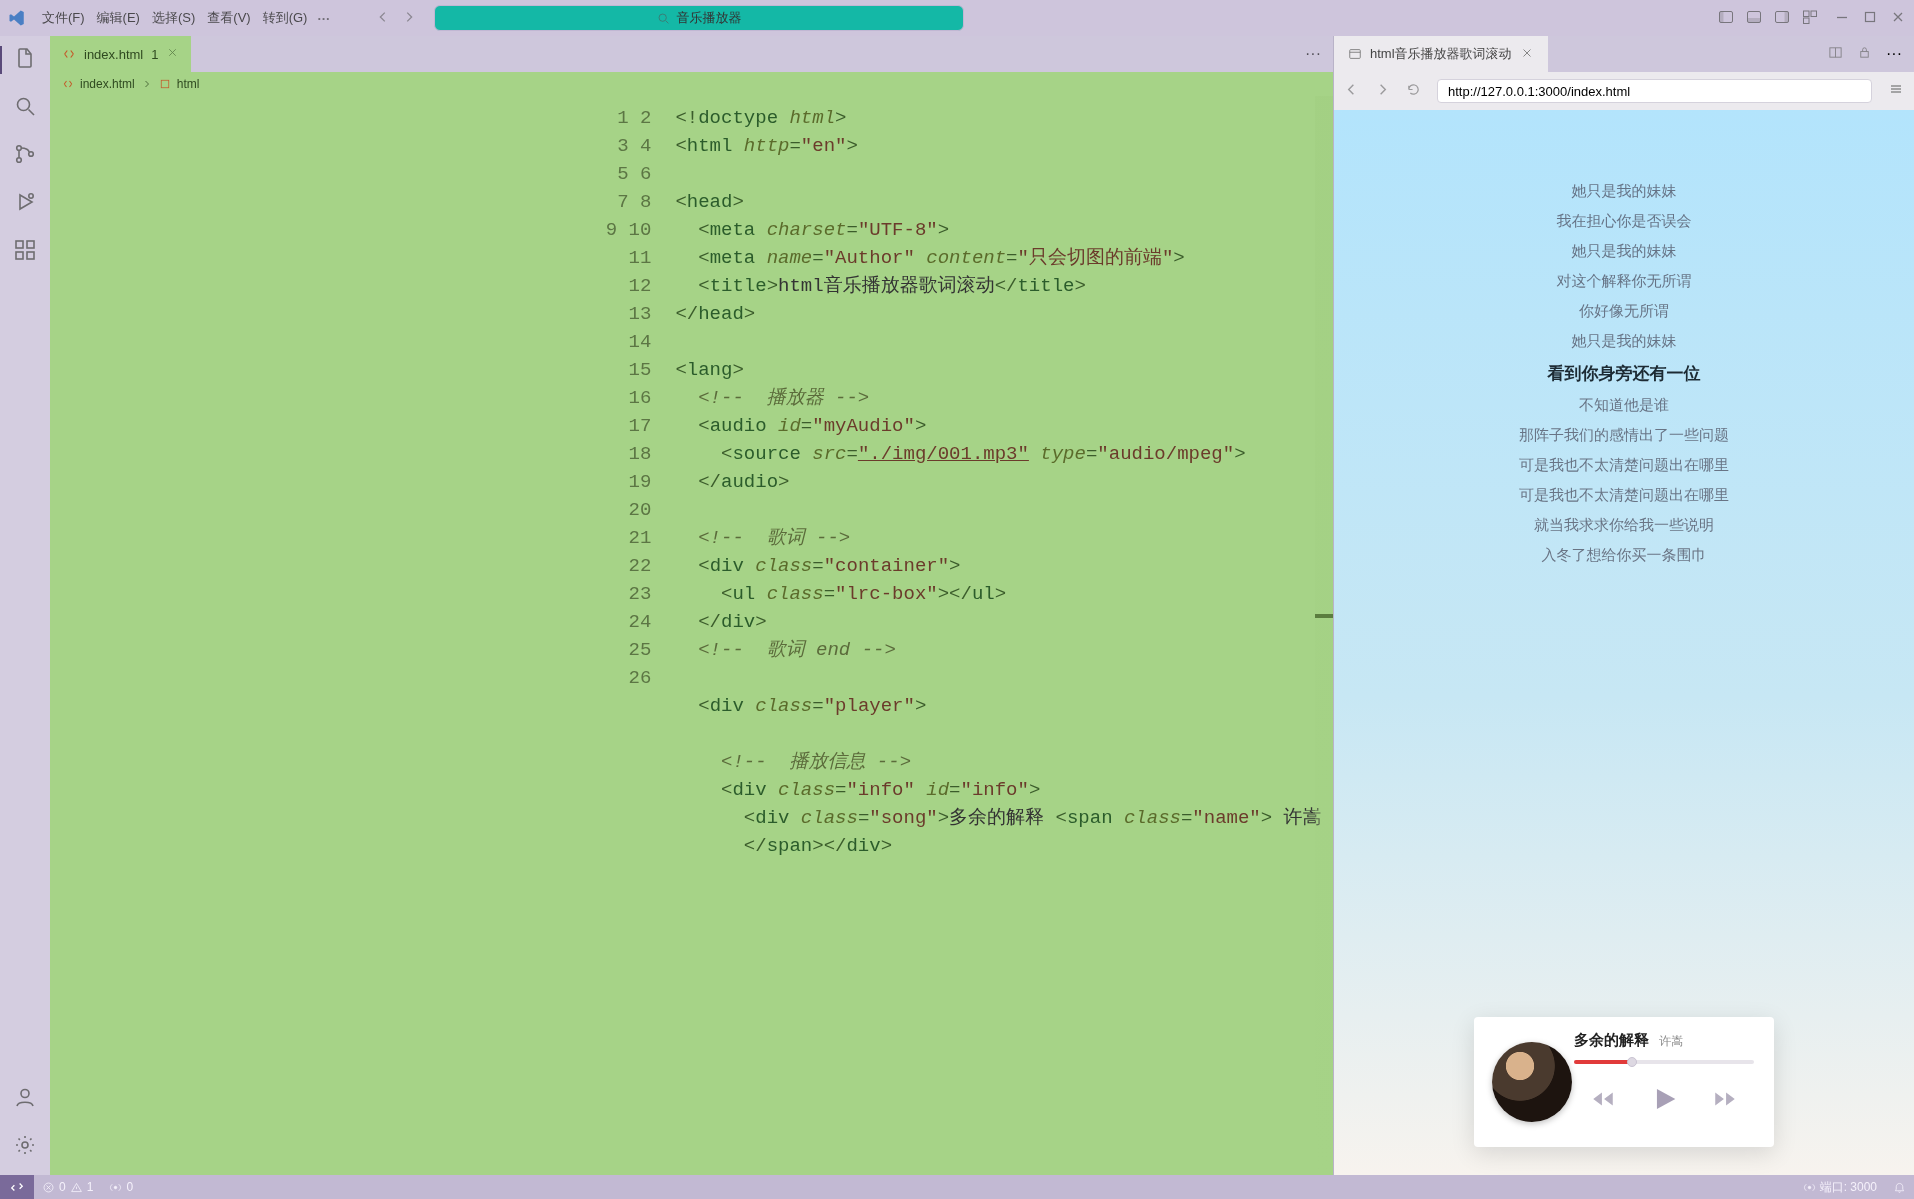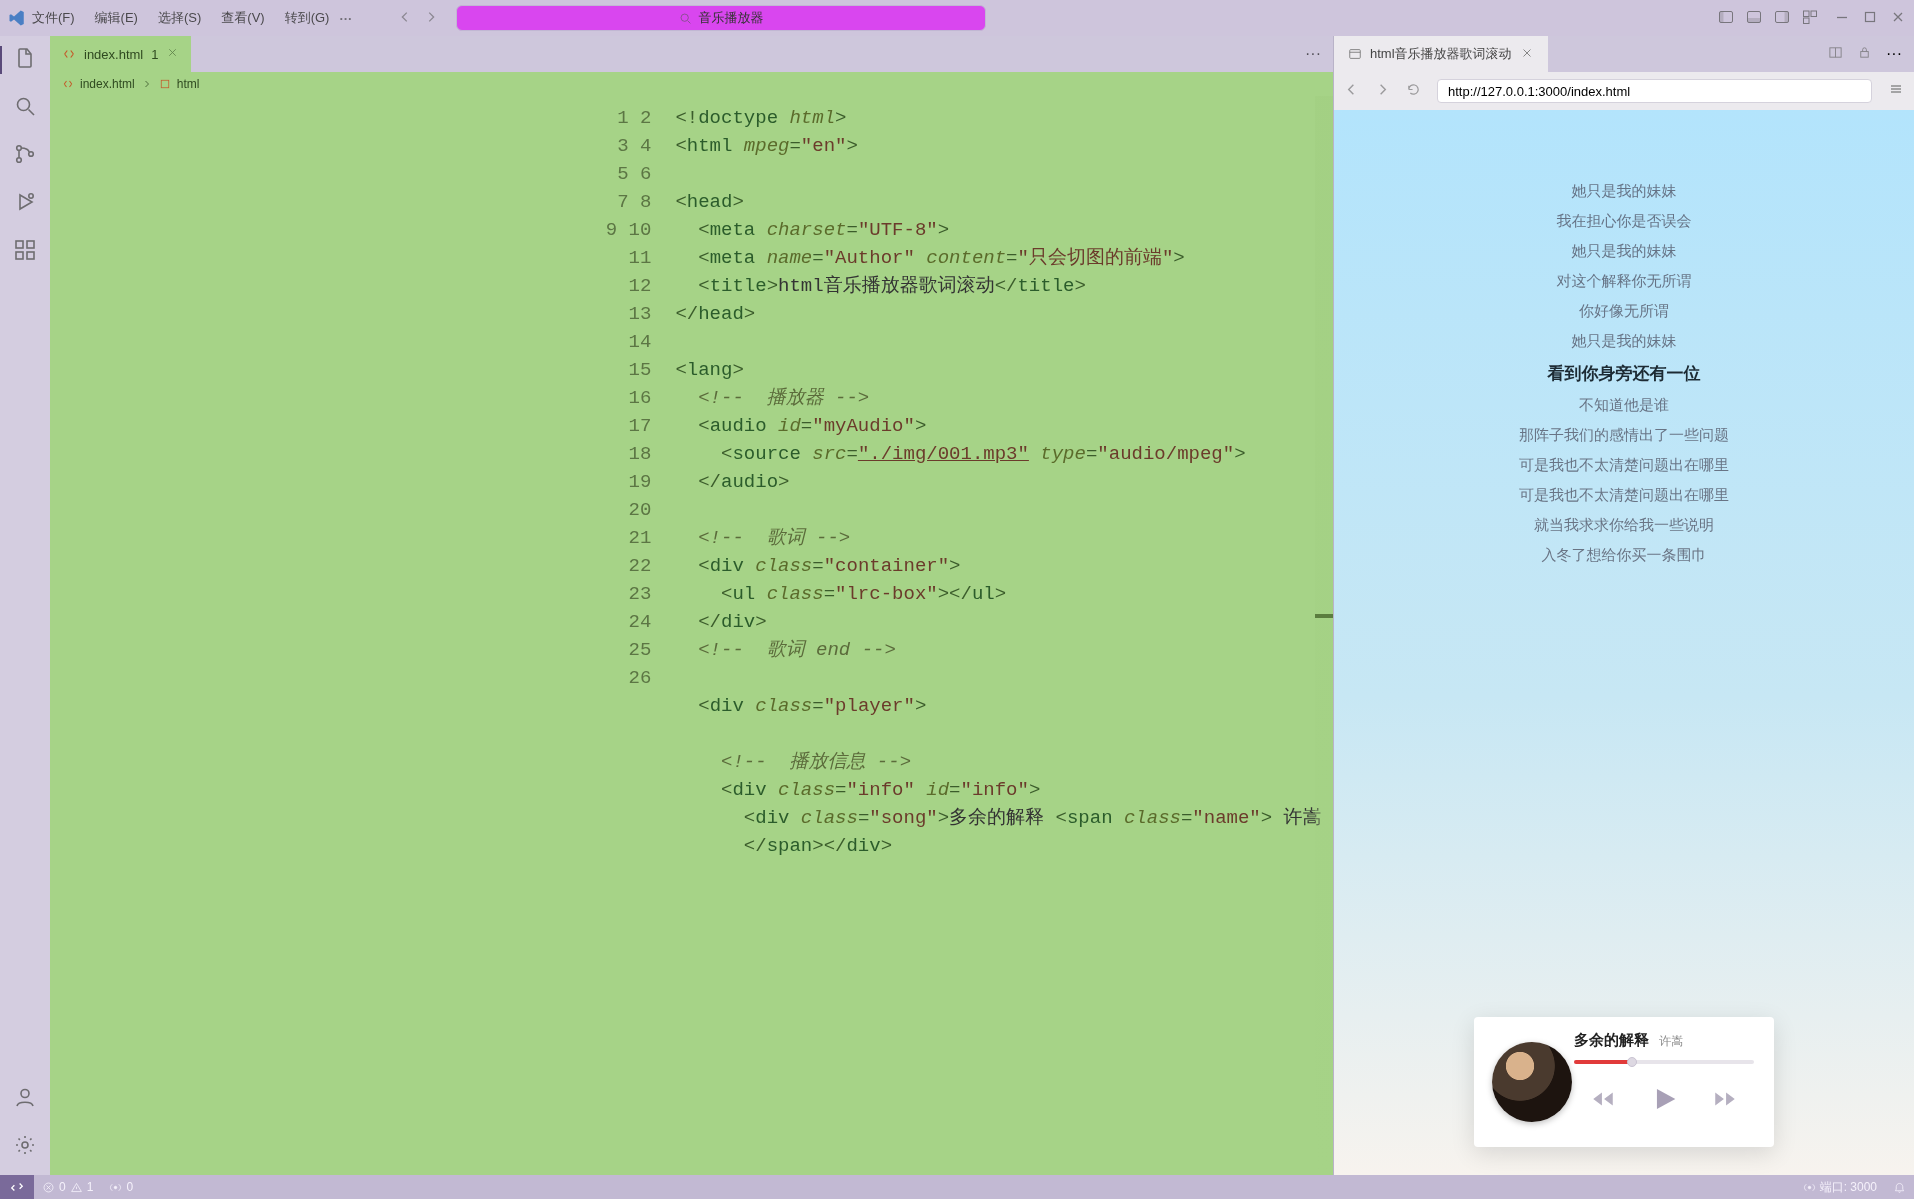--- a/index.html
+++ b/index.html
@@ -2,26 +2,26 @@
 <html><head>
 <meta charset="utf-8">
 <style>
 * { margin: 0; padding: 0; box-sizing: border-box; }
 html, body { width: 100%; height: 100%; font-family: "Segoe UI", Arial, sans-serif; overflow: hidden; }
 body { display: flex; flex-direction: column; background: #c9c2d9; }
 
 
 .title-bar { height: 36px; background: #cec5dc; display: flex; align-items: center; padding: 0 8px; font-size: 13px; color: #333; }
 .title-bar .vs-logo svg { width: 18px; height: 18px; display:block; }
-.menu { display: flex; gap: 8px; }
+.menu { display: flex; margin-left: 10px; }
 .menu span { padding: 4px 6px; border-radius: 4px; opacity: .85; }
 .title-bar .more { margin-left: 4px; font-weight:bold; opacity:.6; }
 .nav-arrows { display:flex; gap:12px; margin: 0 18px 0 46px; }
 .nav-arrows svg { width:14px; height:14px; opacity:.55; }
-.search-box { flex: 0 0 530px; height: 26px; background: #d946ef; border:1px solid #c1b7d3; border-radius: 6px; display:flex; align-items:center; justify-content:center; gap:6px; color:#333; font-size:13px; }
+.search-box { flex: 0 0 530px; height: 26px; background: #14b8a6; border:1px solid #c1b7d3; border-radius: 6px; display:flex; align-items:center; justify-content:center; gap:6px; color:#333; font-size:13px; }
 .search-box svg { width:13px; height:13px; opacity:.7; }
 .spacer { flex:1; }
 .win-ctrls { display:flex; gap:16px; align-items:center; }
 .win-ctrls .grp { display:flex; gap:12px; }
 .win-ctrls svg { width:16px; height:16px; opacity:.7; }
 
 
 .main { flex:1; display:flex; min-height:0; }
 
 
@@ -249,21 +249,21 @@
 19
 20
 21
 22
 23
 24
 25
 26
 </div>
 <div class="code"><span class="c-punc">&lt;!</span><span class="c-tag">doctype</span> <span class="c-doc">html</span><span class="c-punc">&gt;</span>
-<span class="c-punc">&lt;</span><span class="c-tag">html</span> <span class="c-attr">mpeg</span><span class="c-punc">=</span><span class="c-str">"en"</span><span class="c-punc">&gt;</span>
+<span class="c-punc">&lt;</span><span class="c-tag">html</span> <span class="c-attr">http</span><span class="c-punc">=</span><span class="c-str">"en"</span><span class="c-punc">&gt;</span>
 
 <span class="c-punc">&lt;</span><span class="c-tag">head</span><span class="c-punc">&gt;</span>
   <span class="c-punc">&lt;</span><span class="c-tag">meta</span> <span class="c-attr">charset</span><span class="c-punc">=</span><span class="c-str">"UTF-8"</span><span class="c-punc">&gt;</span>
   <span class="c-punc">&lt;</span><span class="c-tag">meta</span> <span class="c-attr">name</span><span class="c-punc">=</span><span class="c-str">"Author"</span> <span class="c-attr">content</span><span class="c-punc">=</span><span class="c-str">"<span>只会切图的前端</span>"</span><span class="c-punc">&gt;</span>
   <span class="c-punc">&lt;</span><span class="c-tag">title</span><span class="c-punc">&gt;</span><span class="c-txt">html音乐播放器歌词滚动</span><span class="c-punc">&lt;/</span><span class="c-tag">title</span><span class="c-punc">&gt;</span>
 <span class="c-punc">&lt;/</span><span class="c-tag">head</span><span class="c-punc">&gt;</span>
 
 <span class="c-punc">&lt;</span><span class="c-tag">lang</span><span class="c-punc">&gt;</span>
   <span class="c-cmt">&lt;!--  播放器 --&gt;</span>
   <span class="c-punc">&lt;</span><span class="c-tag">audio</span> <span class="c-attr">id</span><span class="c-punc">=</span><span class="c-str">"myAudio"</span><span class="c-punc">&gt;</span>

